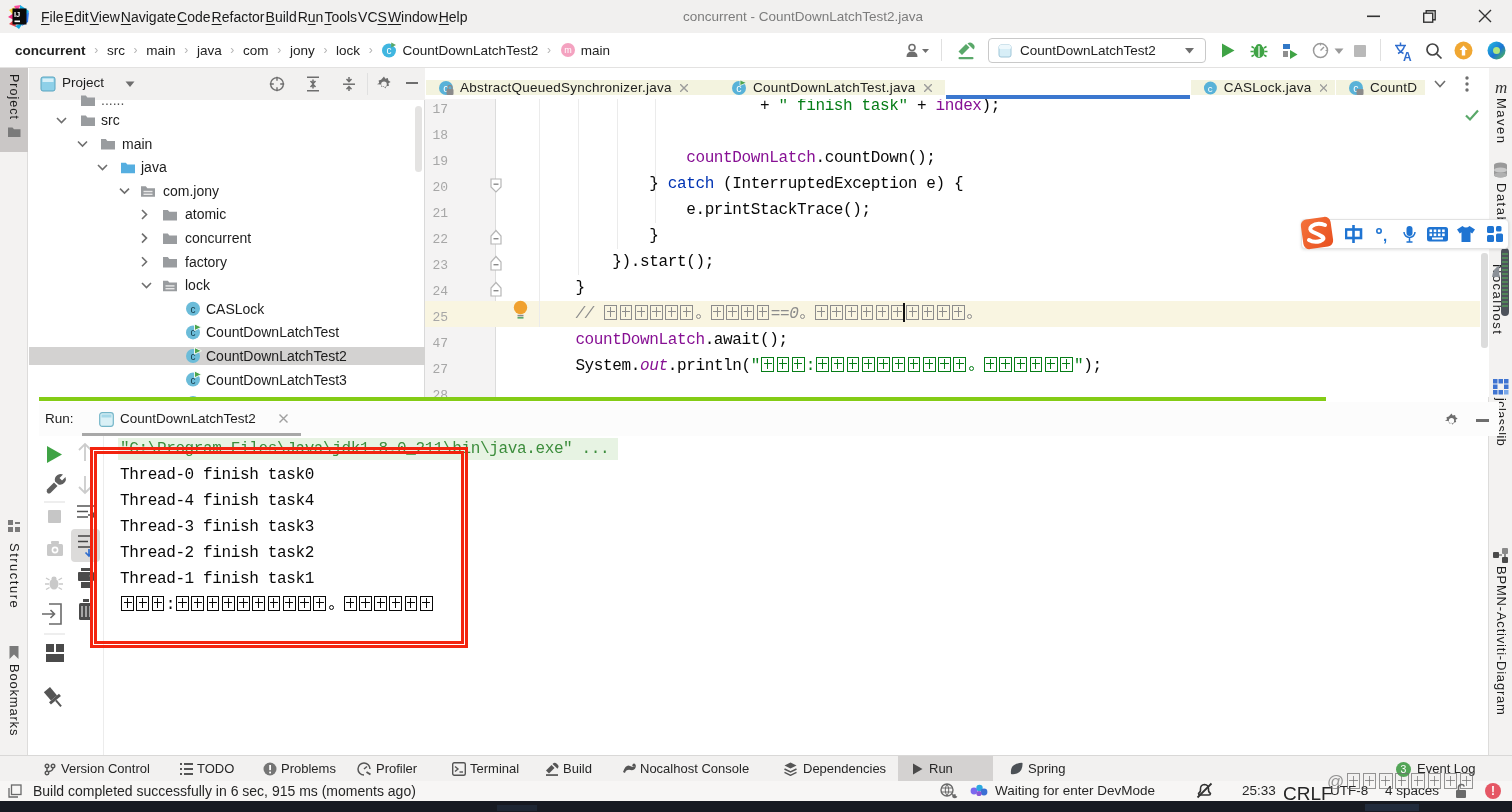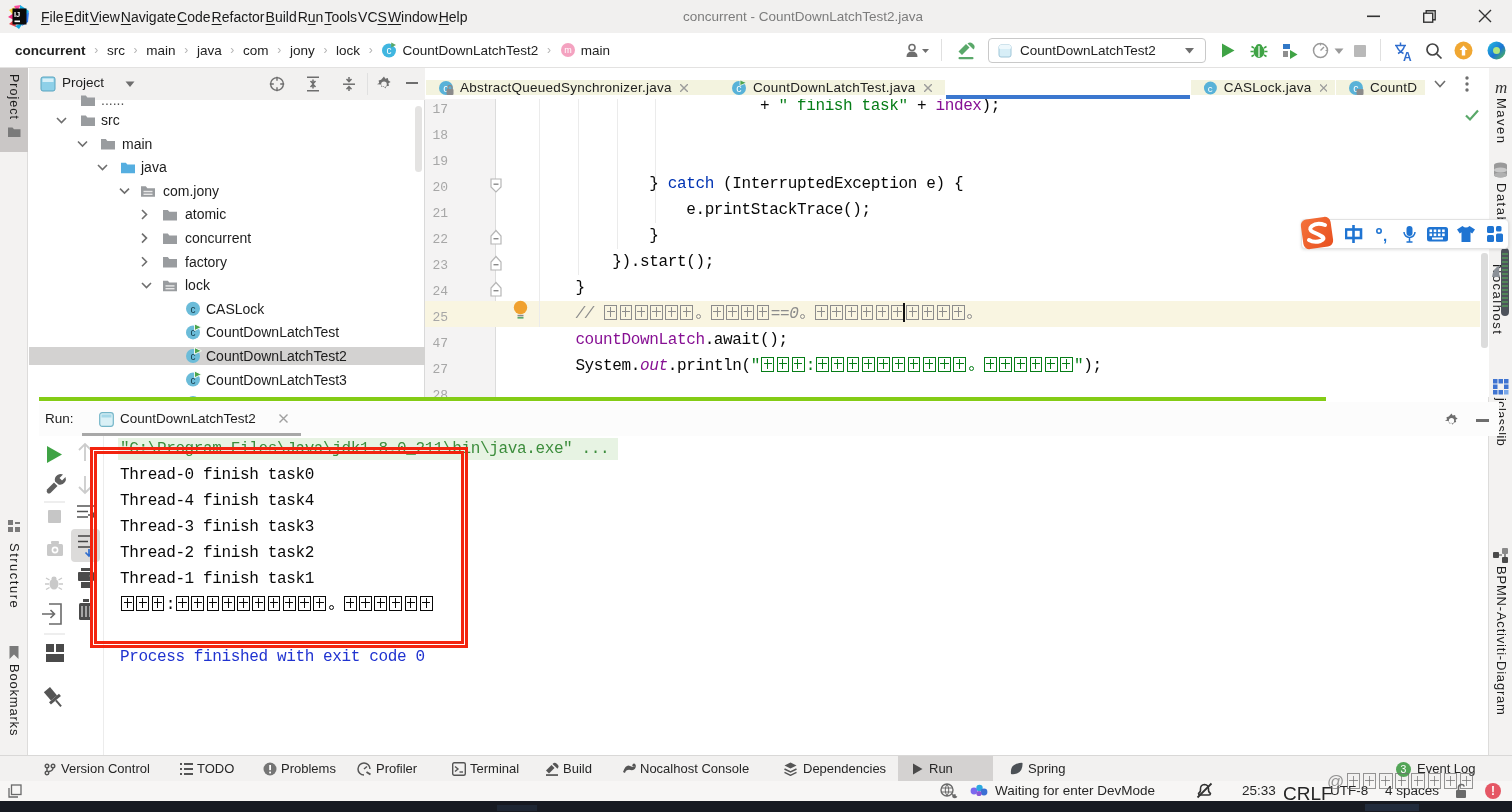--- a/index.html
+++ b/index.html
@@ -479,20 +479,21 @@
   <svg class="abs" style="left:64px;top:182px" width="14" height="16" viewBox="0 0 14 16">
       <path d="M2 15 V7 L7 1.5 L12 7 V15 Z" fill="#fff" stroke="#b6b6b6" stroke-width="1.2"></path>
       <rect x="4.5" y="9" width="5" height="1.4" fill="#8a8a8a"></rect>
     </svg>
   <svg class="abs" style="left:87px;top:201px" width="17" height="20" viewBox="0 0 17 20">
       <circle cx="8.5" cy="7.5" r="6.7" fill="#f0a12f"></circle>
       <rect x="5.5" y="14.8" width="6" height="1.6" fill="#8a8a8a"></rect>
       <rect x="5.5" y="17" width="6" height="1.6" fill="#59a869"></rect>
     </svg>
   <div class="cline" style="top:-6px">                          + <span class="str">" finish task"</span> + <span class="fld">index</span>);</div>
+  <div class="cline" style="top:46px">                  <span class="fld">countDownLatch</span>.countDown();</div>
   <div class="cline" style="top:72px">              } <span class="kw">catch</span> (InterruptedException e) {</div>
   <div class="cline" style="top:98px">                  e.printStackTrace();</div>
   <div class="cline" style="top:124px">              }</div>
   <div class="cline" style="top:150px">          }).start();</div>
   <div class="cline" style="top:176px">      }</div>
   <div class="cline cmt" style="top:202px">      // <i class="g"></i><i class="g"></i><i class="g"></i><i class="g"></i><i class="g"></i><i class="g"></i><i class="p"></i><i class="g"></i><i class="g"></i><i class="g"></i><i class="g"></i>==0<i class="p"></i><i class="g"></i><i class="g"></i><i class="g"></i><i class="g"></i><i class="g"></i><i class="g"></i><i class="g"></i><i class="g"></i><i class="g"></i><i class="g"></i><i class="p"></i></div>
   <div class="cline" style="top:228px">      <span class="fld">countDownLatch</span>.await();</div>
   <div class="cline" style="top:254px">      System.<span class="fld" style="font-style:italic">out</span>.println(<span class="str">"<i class="g"></i><i class="g"></i><i class="g"></i>:<i class="g"></i><i class="g"></i><i class="g"></i><i class="g"></i><i class="g"></i><i class="g"></i><i class="g"></i><i class="g"></i><i class="g"></i><i class="g"></i><i class="p"></i><i class="g"></i><i class="g"></i><i class="g"></i><i class="g"></i><i class="g"></i><i class="g"></i>"</span>);</div>
   <div class="abs" style="left:478px;top:204px;width:1.6px;height:19px;background:#111"></div>
   <svg class="abs" style="left:1040px;top:9px" width="14" height="14" viewBox="0 0 14 14">
@@ -627,21 +628,20 @@
       </g>
 </svg>
 <div class="abs" style="left:79px;top:37px;width:500px;height:22px;background:#e7f3e3"></div>
 <div class="conline" style="top:35px;color:#3c8d3c">"C:\Program Files\Java\jdk1.8.0_211\bin\java.exe" ...</div>
 <div class="conline" style="top:61px">Thread-0 finish task0</div>
 <div class="conline" style="top:87px">Thread-4 finish task4</div>
 <div class="conline" style="top:113px">Thread-3 finish task3</div>
 <div class="conline" style="top:139px">Thread-2 finish task2</div>
 <div class="conline" style="top:165px">Thread-1 finish task1</div>
 <div class="conline" style="top:191px"><i class="g"></i><i class="g"></i><i class="g"></i>:<i class="g"></i><i class="g"></i><i class="g"></i><i class="g"></i><i class="g"></i><i class="g"></i><i class="g"></i><i class="g"></i><i class="g"></i><i class="g"></i><i class="p"></i><i class="g"></i><i class="g"></i><i class="g"></i><i class="g"></i><i class="g"></i><i class="g"></i></div>
-<div class="conline" style="top:243px;color:#2033d0">Process finished with exit code 0</div>
 <div class="abs" style="left:51px;top:46px;width:378px;height:201px;border:3px solid #f3240f;z-index:30">
       <div style="position:absolute;inset:1px;border:3px solid #f3240f"></div>
     </div>
 </div>
 <div class="abs" id="toolbar2">
   <svg class="abs" style="left:44px;top:7px" width="12" height="13" viewBox="0 0 12 13" fill="none" stroke="#555" stroke-width="1.4">
       <circle cx="3" cy="3" r="1.8"></circle>
       <circle cx="9" cy="3" r="1.8"></circle>
       <circle cx="3" cy="10" r="1.8"></circle>
       <path d="M3 5 v3 M9 5 q0 3 -4.5 3.5"></path>
@@ -701,20 +701,21 @@
     </svg>
   <div class="abs" style="left:1028px;top:5px">Spring</div>
   <div class="abs" style="left:1396px;top:6px;width:15px;height:15px;border-radius:50%;background:#53a557;color:#fff;font-size:10.5px;text-align:center;line-height:15px">3</div>
   <div class="abs" style="left:1417px;top:5px">Event Log</div>
 </div>
 <div class="abs" id="statusbar">
   <svg class="abs" style="left:8px;top:3px" width="14" height="14" viewBox="0 0 14 14" fill="none" stroke="#6a6a6a" stroke-width="1.3">
       <rect x="3.5" y="1" width="9.5" height="9.5"></rect>
       <path d="M1 4 V13 H10"></path>
     </svg>
+  <div class="abs" style="left:33px;top:2px;font-size:14px">Build completed successfully in 6 sec, 915 ms (moments ago)</div>
   <svg class="abs" style="left:939px;top:2px" width="20" height="16" viewBox="0 0 20 16">
       <circle cx="8" cy="7" r="6" fill="none" stroke="#6a6a6a" stroke-width="1.4"></circle>
       <path d="M2.3 5 h11.4 M2.3 9 h11.4 M8 1 q-3.5 6 0 12 M8 1 q3.5 6 0 12" stroke="#6a6a6a" stroke-width="1" fill="none"></path>
       <path d="M13 10.5 l1.6 1 1.8-.6 .4 1.9 1.6 1-1.3 1.2-2 .3-1.7-1Z" fill="#6a6a6a"></path>
     </svg>
   <svg class="abs" style="left:970px;top:3px" width="20" height="14" viewBox="0 0 20 14">
       <circle cx="4" cy="7" r="3.4" fill="#7b68ee"></circle>
       <circle cx="9.5" cy="4" r="3.2" fill="#2aa8e0"></circle>
       <circle cx="14" cy="8" r="3.4" fill="#3b6fd4"></circle>
       <circle cx="9" cy="9.5" r="2.6" fill="#8a57d6"></circle>

